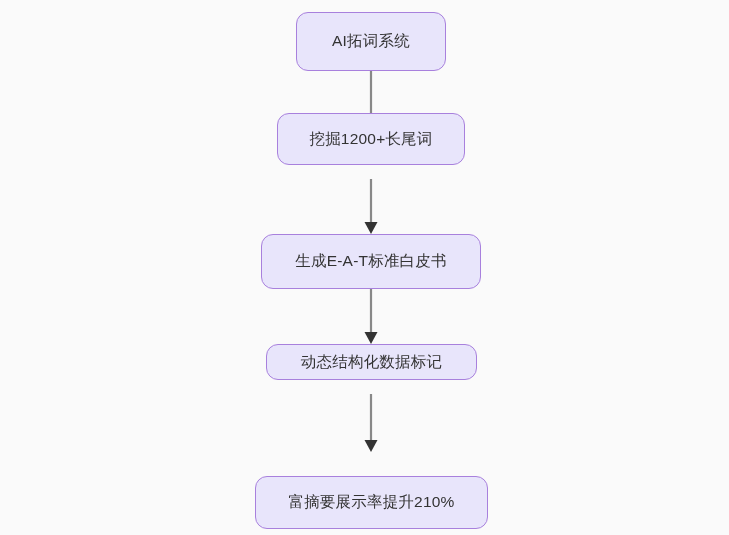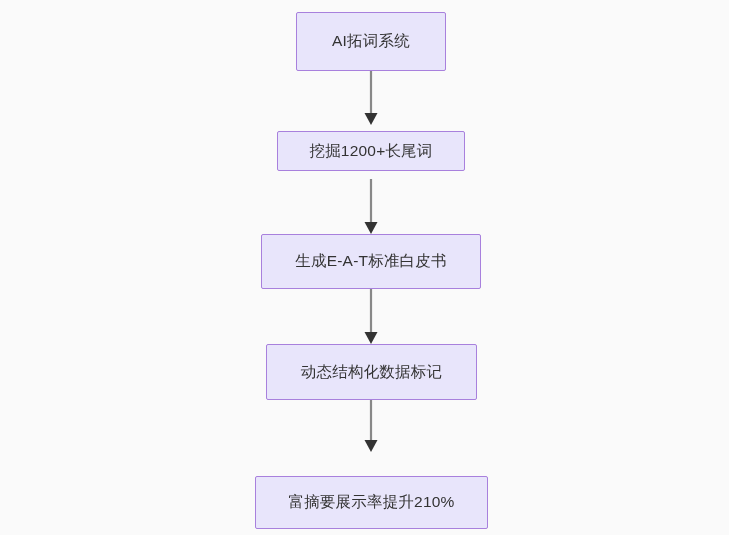--- a/index.html
+++ b/index.html
@@ -16,21 +16,21 @@
   #flow-canvas {
     position: relative;
     width: 729px;
     height: 535px;
   }
   .node {
     position: absolute;
     box-sizing: border-box;
     background: #e8e5fb;
     border: 1.6px solid #a880dd;
-    border-radius: 2px;
+    border-radius: 12px;
     display: flex;
     align-items: center;
     justify-content: center;
     color: #333333;
     font-size: 15.5px;
     line-height: 1.2;
     letter-spacing: 0.2px;
     white-space: nowrap;
   }
   .node-label {
@@ -74,29 +74,29 @@
     <svg width="40" height="60" viewBox="0 0 40 60" xmlns="http://www.w3.org/2000/svg">
       <line x1="20" y1="0" x2="20" y2="50" stroke="#888888" stroke-width="2.2"></line>
       <polygon points="20,58 13.5,46 26.5,46" fill="#333333"></polygon>
     </svg>
   </div>
 
   <div class="node" style="left:296px; top:12px; width:150px; height:59px;">
     <span class="node-label">AI拓词系统</span>
   </div>
 
-  <div class="node" style="left:277px; top:131px; width:188px; height:40px;">
+  <div class="node" style="left:277px; top:113px; width:188px; height:52px;">
     <span class="node-label">挖掘1200+长尾词</span>
   </div>
 
   <div class="node" style="left:261px; top:234px; width:220px; height:55px;justify-content:center;">
     <span class="node-label">生成E-A-T标准白皮书</span>
   </div>
 
-  <div class="node" style="left:266px; top:344px; width:211px; height:56px;">
+  <div class="node" style="left:266px; top:344px; width:211px; height:36px;">
     <span class="node-label">动态结构化数据标记</span>
   </div>
 
   <div class="node" style="left:255px; top:452px; width:233px; height:53px;margin-top:24px;">
     <span class="node-label">富摘要展示率提升210%</span>
   </div>
 
 </div>
 
 </body></html>

